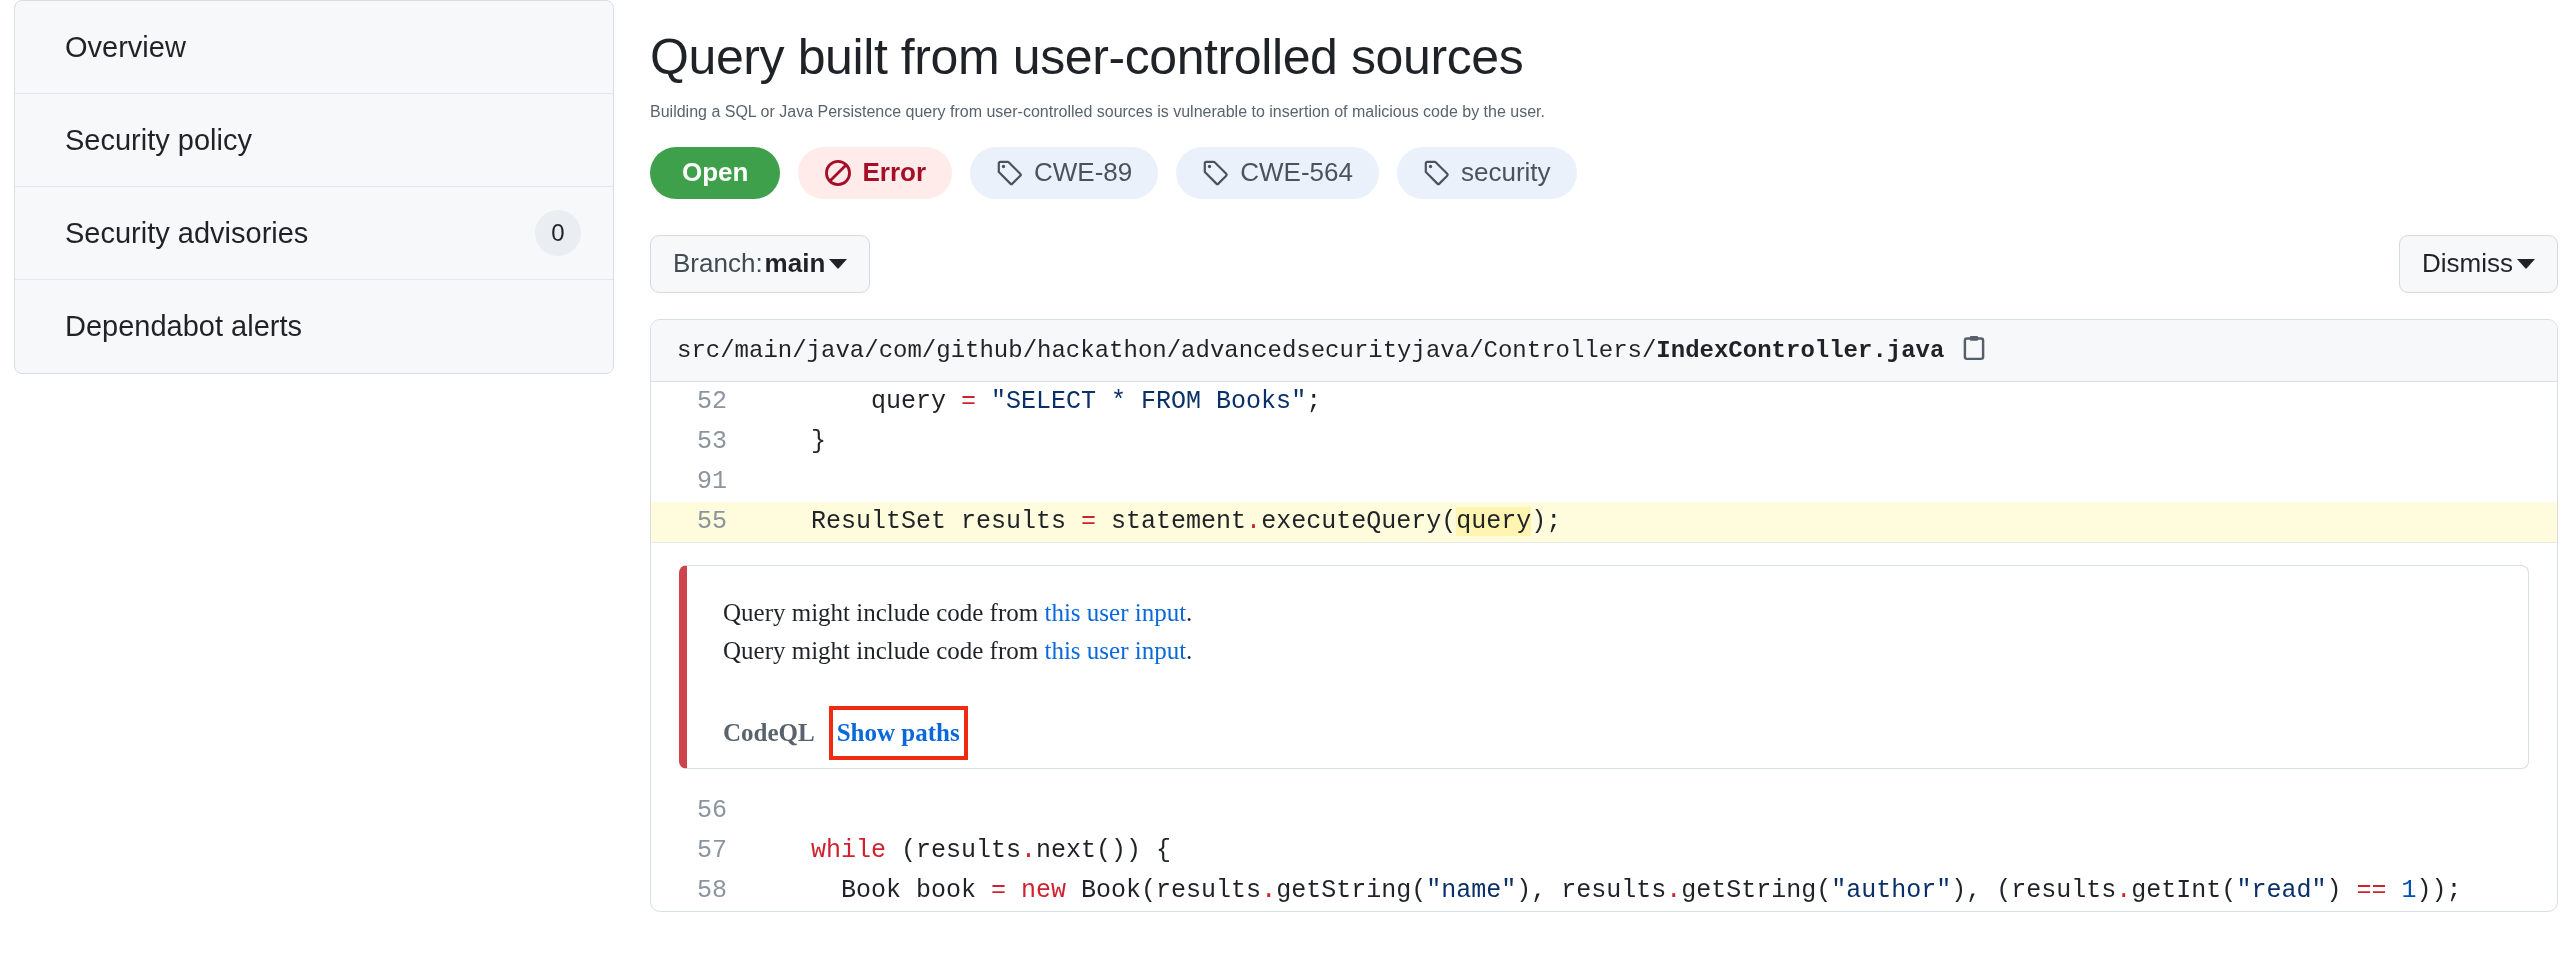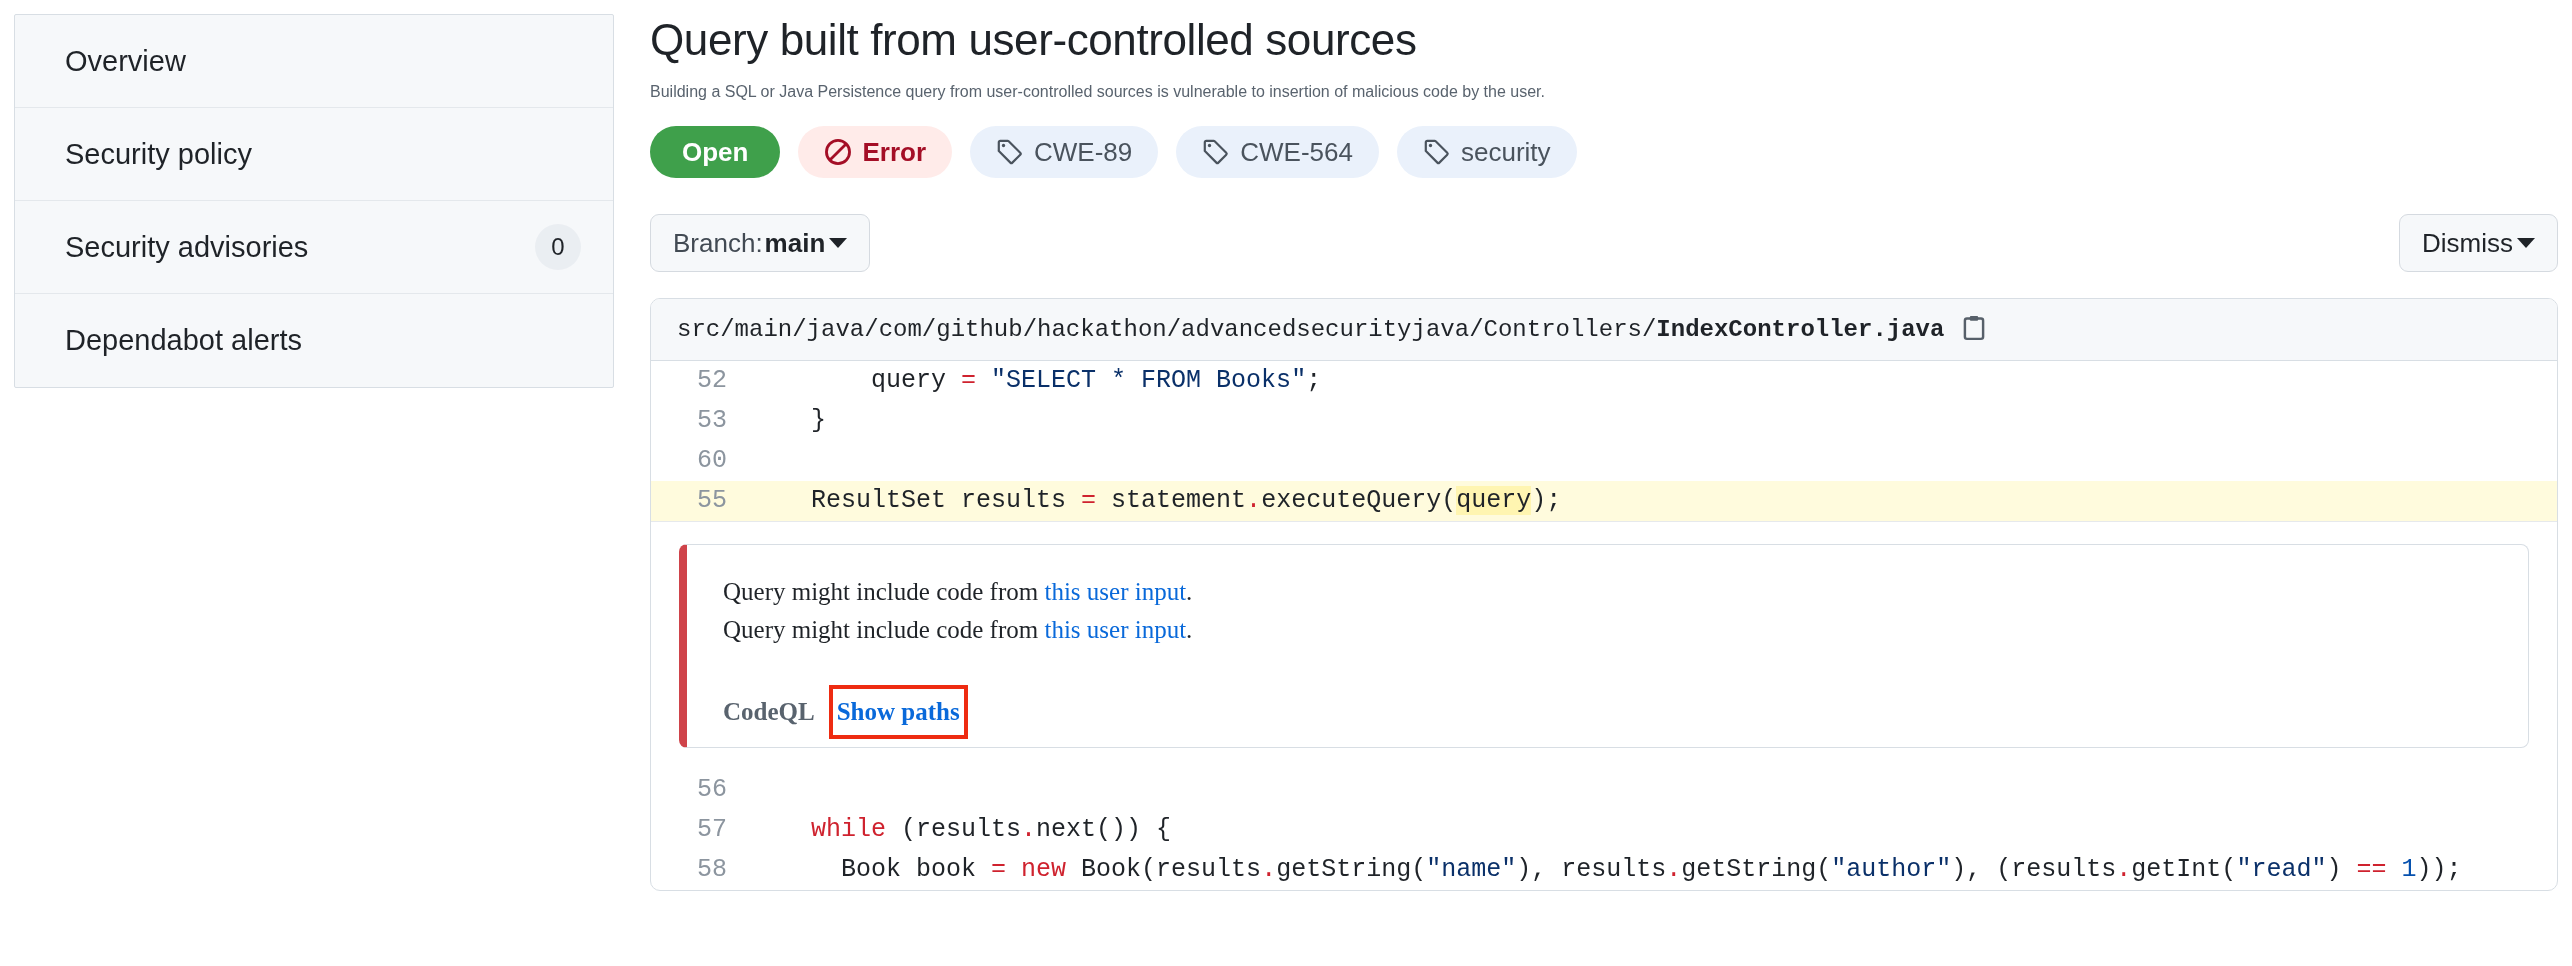--- a/index.html
+++ b/index.html
@@ -9,25 +9,25 @@
     background: #ffffff;
     font-family: "Liberation Sans", sans-serif;
     color: #1f2328;
     overflow: hidden;
   }
   .page { position: relative; width: 2572px; height: 966px; }
 
   
   .sidebar {
     position: absolute;
-    left: 14px; top: 14px;
+    left: 14px; top: 0;
     width: 600px;
     background: #f6f8fa;
     border: 1px solid #d8dee4;
-    border-radius: 2px;
+    border-radius: 8px;
     overflow: hidden;
   }
   .side-item {
     position: relative;
     display: flex;
     align-items: center;
     justify-content: space-between;
     height: 93px;
     padding: 0 32px 0 50px;
     border-bottom: 1px solid #e4e8ec;
@@ -63,25 +63,25 @@
     font-weight: 400;
   }
 
   
   .main {
     position: absolute;
     left: 650px; top: 14px;
     width: 1908px;
   }
   .alert-title {
-    font-size: 44px;
+    font-size: 50px;
     font-weight: 400;
     letter-spacing: -0.4px;
     line-height: 1.2;
-    margin: 0 0 14px 0;
+    margin: 13px 0 14px 0;
     color: #1f2328;
   }
   .alert-desc {
     font-size: 16px;
     color: #59636e;
     margin: 0 0 24px 0;
     line-height: 1.35;
   }
 
   .badges { display: flex; align-items: center; gap: 18px; margin-bottom: 36px; }
@@ -307,21 +307,21 @@
 
       <div class="code-row">
         <span class="ln">52</span>
         <span class="code-txt">        query <span class="s-op">=</span> <span class="s-str">"SELECT * FROM Books"</span>;</span>
       </div>
       <div class="code-row">
         <span class="ln">53</span>
         <span class="code-txt">    }</span>
       </div>
       <div class="code-row">
-        <span class="ln">60</span>
+        <span class="ln">91</span>
         <span class="code-txt"> </span>
       </div>
       <div class="code-row hl sep">
         <span class="ln">55</span>
         <span class="code-txt">    ResultSet results <span class="s-op">=</span> statement<span class="s-dot">.</span>executeQuery(<span class="hl-tok">query</span>);</span>
       </div>
 
       <div class="msgwrap">
         <div class="msgbox">
           <div><span>Query might include code from </span><span class="msg-link">this user input</span><span>.</span></div>

